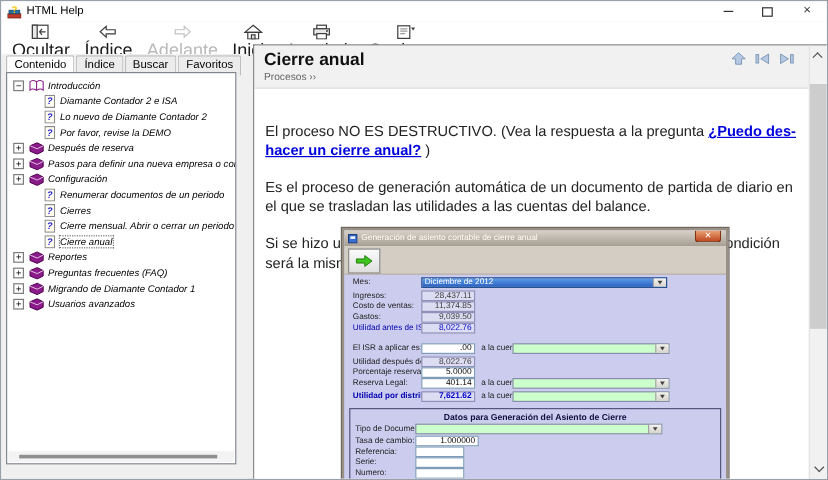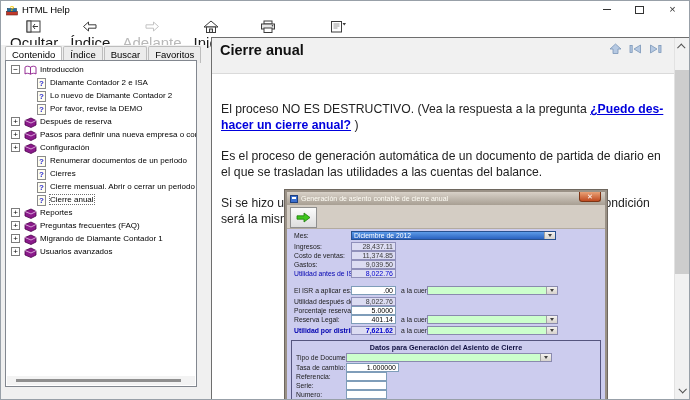--- a/index.html
+++ b/index.html
@@ -21,21 +21,21 @@
   .tbtn svg{height:13px;margin-bottom:1px;}
   .tbtn.disabled{color:#b9b9b9;}
 
   
   .sidebar{position:absolute;top:44px;left:0;width:206px;bottom:0;background:#f0f0f0;}
   .tabs{position:absolute;top:1px;left:4px;display:flex;}
   .tab{font-size:9.5px;color:#000;padding:2px 6px 2px;border:1px solid #bdbdbd;border-bottom:none;background:#ececec;border-radius:2px 2px 0 0;margin-right:1px;}
   .tab.active{background:#fff;padding-bottom:3px;}
   .treebox{position:absolute;left:4px;top:15px;width:192px;bottom:12px;background:#fff;border:1px solid #82878f;box-sizing:border-box;overflow:hidden;}
   .tree{padding-top:4px;}
-  .trow{display:flex;align-items:flex-start;height:13px;white-space:nowrap;}
+  .trow{display:flex;align-items:center;height:13px;white-space:nowrap;font-style:italic;}
   .trow.l1{padding-left:5px;}
   .trow.l2{padding-left:31px;}
   .xbox{width:9px;height:9px;box-sizing:border-box;border:1px solid #7c7c7c;background:#fff;margin-right:4px;position:relative;flex:none;}
   .xbox::before{position:absolute;left:0;top:-1px;width:7px;height:9px;font-size:8px;line-height:9px;text-align:center;color:#000;}
   .xbox.minus::before{content:"−";}
   .xbox.plus::before{content:"+";}
   .bk{flex:none;margin-right:3px;}
   .qp{flex:none;margin-right:4px;}
   .tlabel{font-size:8px;color:#000;}
   .tlabel.sel{outline:1px dotted #707070;}
@@ -285,20 +285,21 @@
       </div>
       <div class="hscroll">
           <div class="hthumb"></div>
         </div>
     </div>
   </div>
 
   <div class="contentpane">
     <div class="cheader">
       <div class="ctitle">Cierre anual</div>
+      <div class="cbreadcrumb">Procesos ››</div>
       <div class="cnav">
         <svg width="13" height="12" viewBox="0 0 13 12">
             <polygon points="6.5,1 12,6 9,6 9,10.5 4,10.5 4,6 1,6" fill="#b6c9e2" stroke="#7a96b8" stroke-width="0.8"></polygon>
           </svg>
         <svg width="13" height="12" viewBox="0 0 13 12">
             <rect x="1" y="2.5" width="2.2" height="7" fill="#b6c9e2" stroke="#7a96b8" stroke-width="0.8"></rect>
             <polygon points="11.5,2 5,6 11.5,10" fill="#b6c9e2" stroke="#7a96b8" stroke-width="0.8"></polygon>
           </svg>
         <svg width="13" height="12" viewBox="0 0 13 12">
             <polygon points="1.5,2 8,6 1.5,10" fill="#b6c9e2" stroke="#7a96b8" stroke-width="0.8"></polygon>

